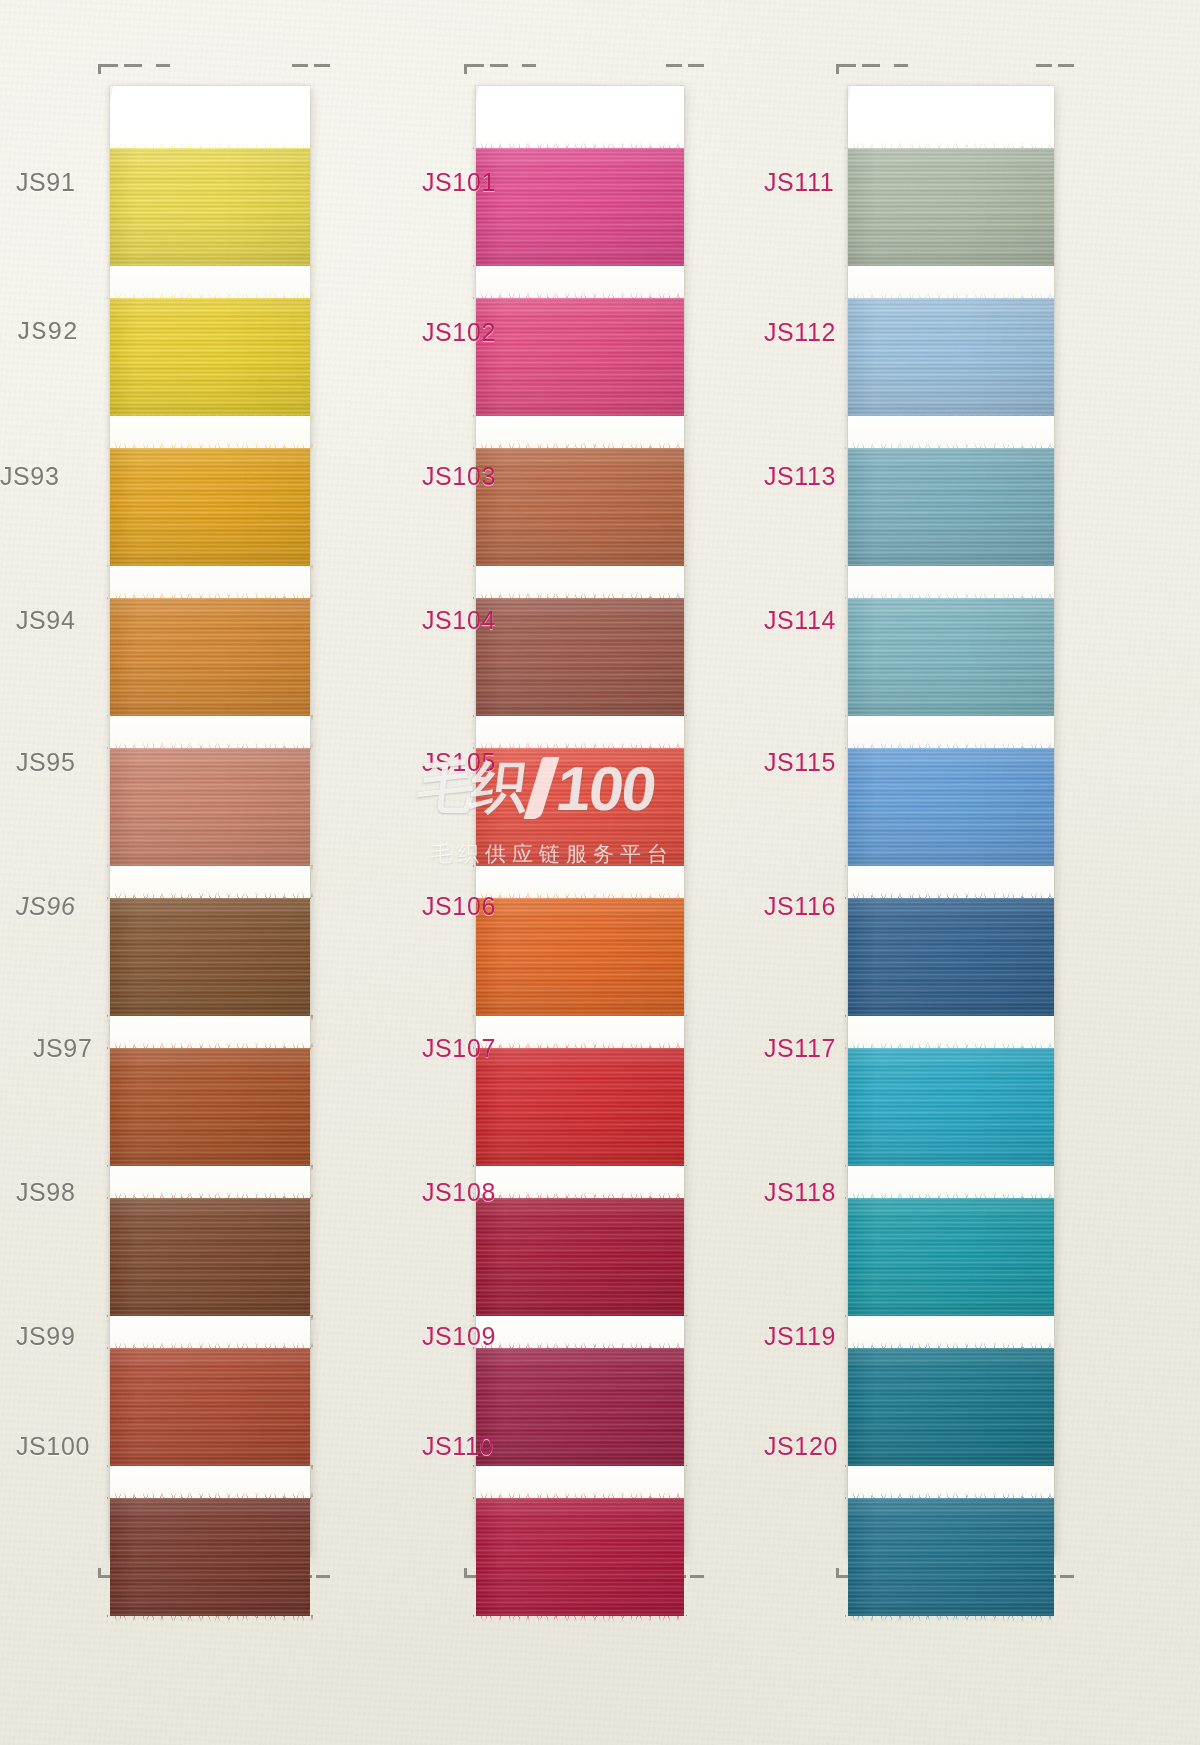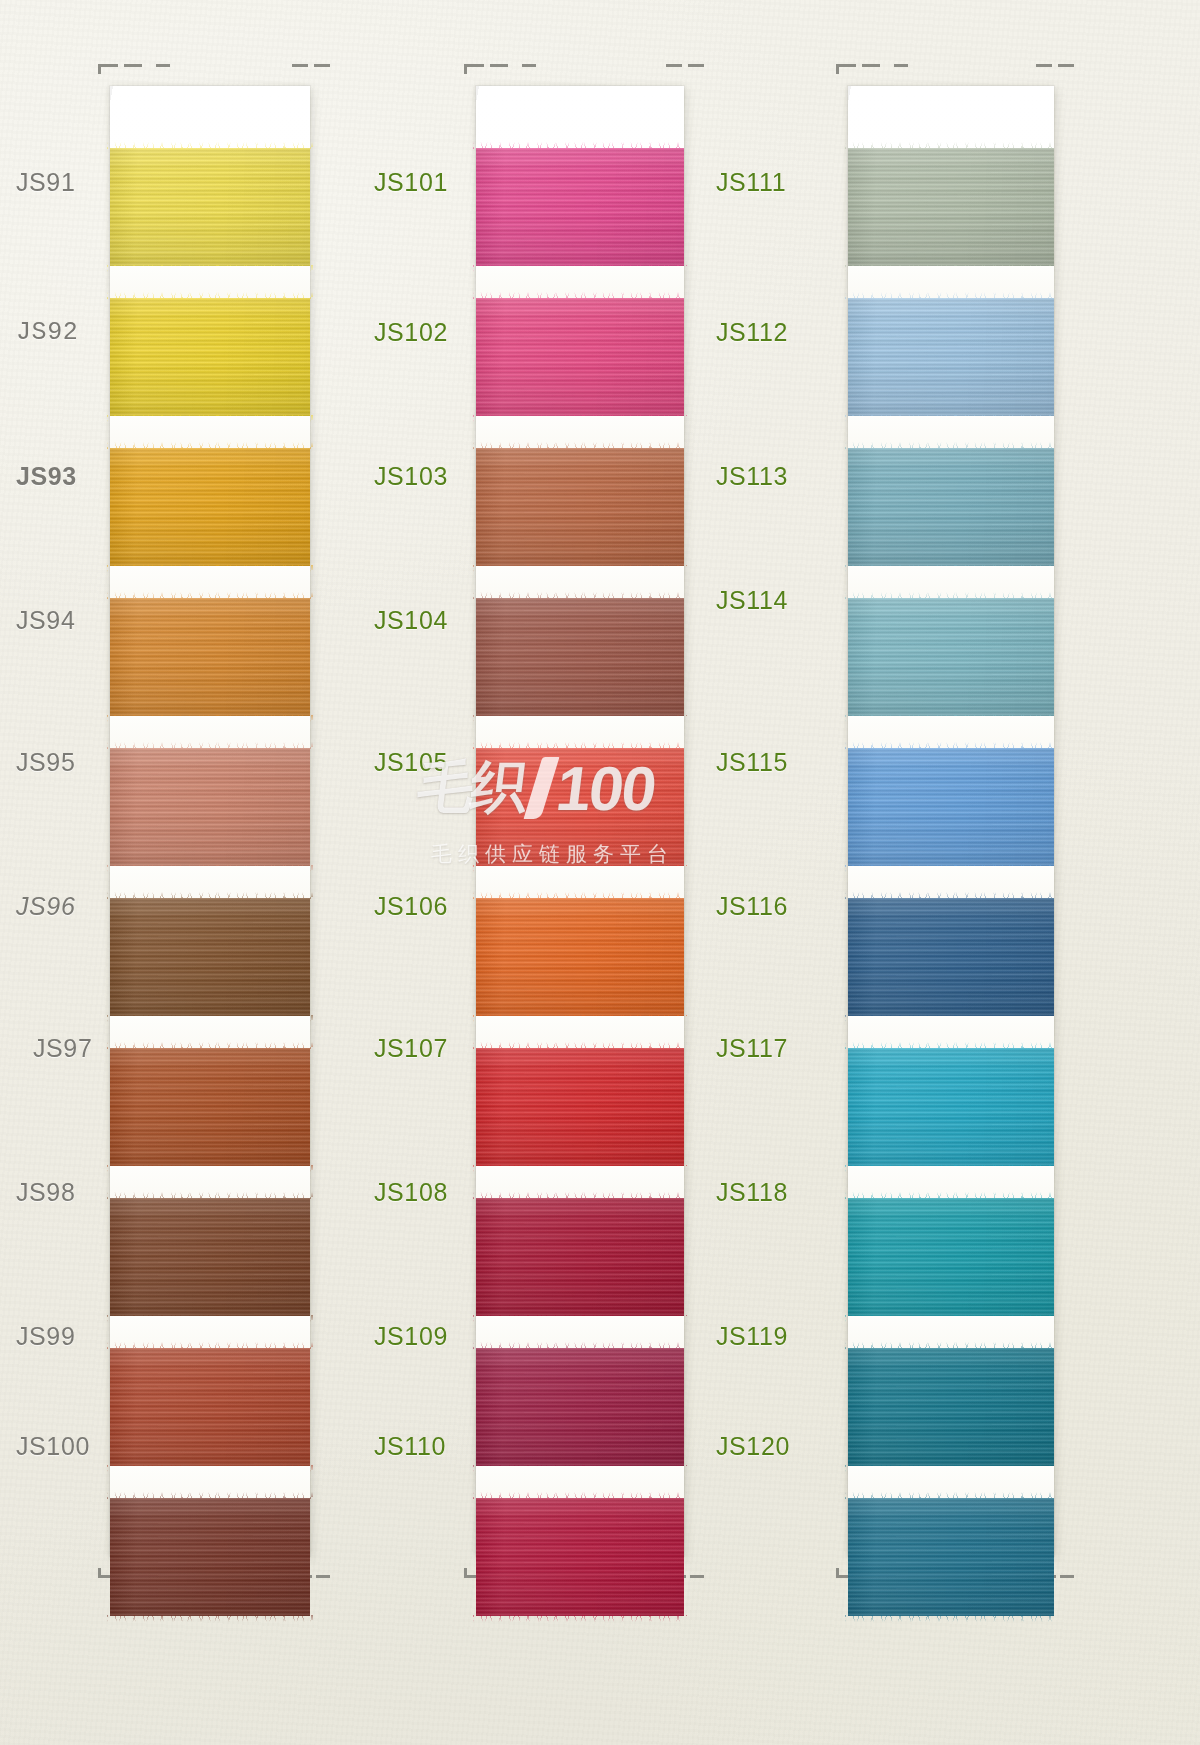--- a/index.html
+++ b/index.html
@@ -154,21 +154,21 @@
   .code {
     position: absolute;
     font-family: "Liberation Sans", sans-serif;
     font-size: 25px;
     letter-spacing: 0.6px;
     color: #75746f;
     white-space: nowrap;
     text-shadow: 0 1px 0 rgba(255,255,255,0.75);
     opacity: .95;
   }
-  .code.c2, .code.c3 { color: #4d7c0f; }
+  .code.c2, .code.c3 { color: #be185d; margin-left: 48px; }
 
   
   #watermark {
     position: absolute;
     left: 418px;
     top: 742px;
     width: 290px;
     height: 180px;
     pointer-events: none;
     z-index: 40;
@@ -309,21 +309,21 @@
           <div class="fuzz-t"></div>
           <div class="thread"></div>
           <div class="sheen"></div>
           <div class="fuzz-b"></div>
         </div>
         <div class="card-pad" style="flex: 1 1 auto;"></div>
       </div>
     </div>
     <div class="code c1" style="left: 16px; top: 168px;">JS91</div>
     <div class="code c1" style="left: 16px; top: 318px; font-family: Liberation Mono, monospace;">JS92</div>
-    <div class="code c1" style="left: 16px; top: 462px; font-weight: bold;">JS93</div>
+    <div class="code c1" style="left: 0; top: 462px;">JS93</div>
     <div class="code c1" style="left: 16px; top: 606px;">JS94</div>
     <div class="code c1" style="left: 16px; top: 748px;">JS95</div>
     <div class="code c1" style="left: 16px; top: 892px; font-style: italic;">JS96</div>
     <div class="code c1" style="left: 33px; top: 1034px;">JS97</div>
     <div class="code c1" style="left: 16px; top: 1178px;">JS98</div>
     <div class="code c1" style="left: 16px; top: 1322px;">JS99</div>
     <div class="code c1" style="left: 16px; top: 1432px;">JS100</div>
     <div class="cropmarks" style="left: 464px; width: 232px; top: 64px;">
       <div class="corner" style="left: 0px; top: 0px;"></div>
       <div class="seg" style="left: 0px; width: 20px; top: 0px;"></div>
@@ -510,21 +510,21 @@
           <div class="thread"></div>
           <div class="sheen"></div>
           <div class="fuzz-b"></div>
         </div>
         <div class="card-pad" style="flex: 1 1 auto;"></div>
       </div>
     </div>
     <div class="code c3" style="left: 716px; top: 168px;">JS111</div>
     <div class="code c3" style="left: 716px; top: 318px;">JS112</div>
     <div class="code c3" style="left: 716px; top: 462px;">JS113</div>
-    <div class="code c3" style="left: 716px; top: 586px;">JS114</div>
+    <div class="code c3" style="left: 716px; top: 606px;">JS114</div>
     <div class="code c3" style="left: 716px; top: 748px;">JS115</div>
     <div class="code c3" style="left: 716px; top: 892px;">JS116</div>
     <div class="code c3" style="left: 716px; top: 1034px;">JS117</div>
     <div class="code c3" style="left: 716px; top: 1178px; text-align: center;">JS118</div>
     <div class="code c3" style="left: 716px; top: 1322px;">JS119</div>
     <div class="code c3" style="left: 716px; top: 1432px;">JS120</div>
   </div>
 
 <div id="watermark">
   <div id="wm-main">

